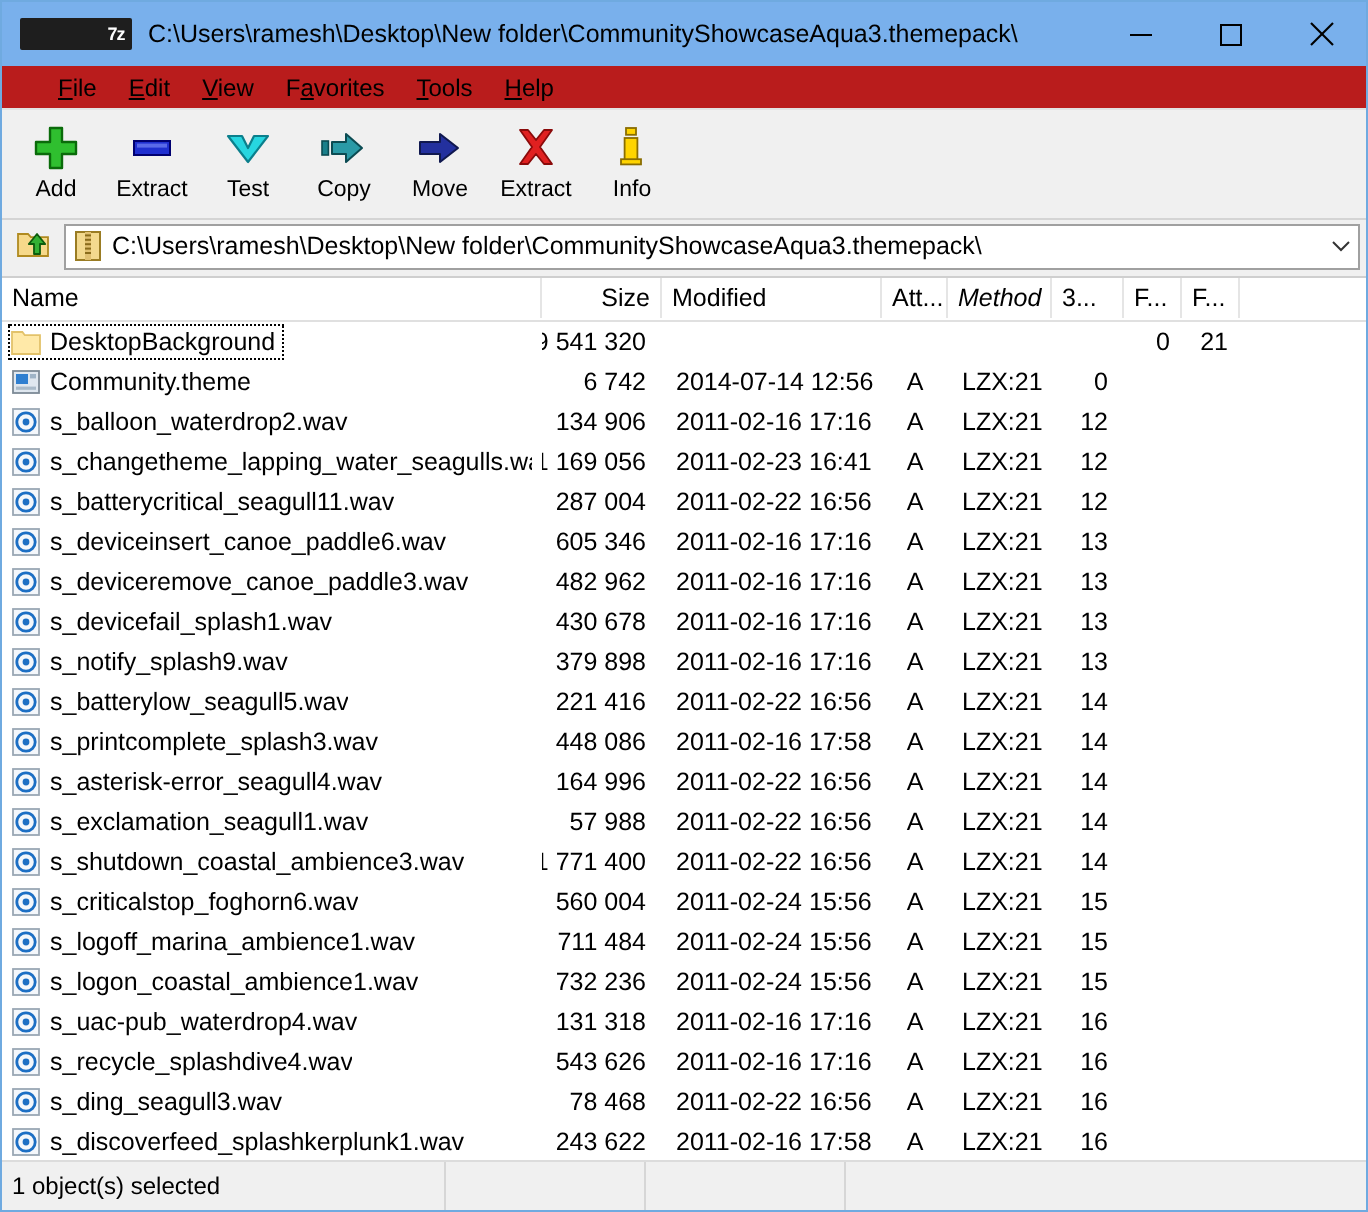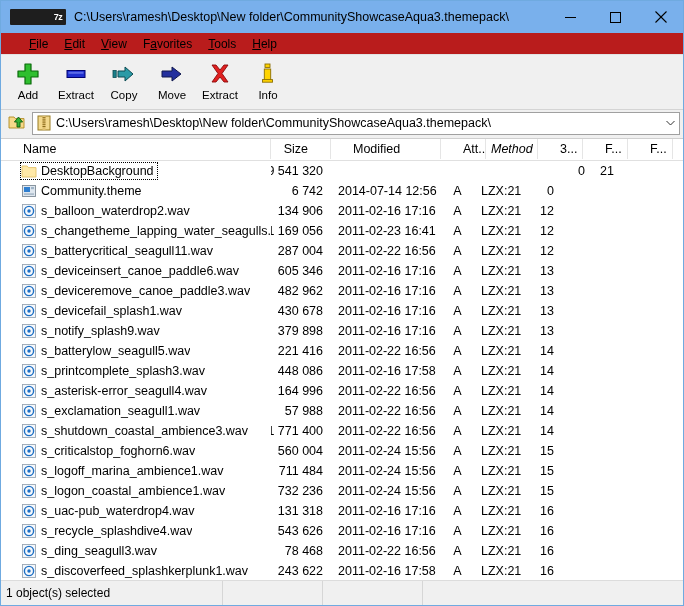--- a/index.html
+++ b/index.html
@@ -134,21 +134,21 @@
   .hdr {
     display: flex; height: 21px; flex: 0 0 21px;
     background: #ffffff;
     border-bottom: 1px solid #e0e0e0;
     font-size: 12.5px;
   }
   .hdr .cell {
     border-right: 1px solid #e5e5e5;
     box-sizing: border-box;
     display: flex; align-items: center;
-    padding: 0 22px;
+    padding: 0 5px;
     overflow: hidden;
     white-space: nowrap;
     color: #000;
   }
 
   .rows { flex: 1 1 auto; overflow: hidden; }
   .row {
     display: flex; height: 20px;
     font-size: 12.5px; color: #000;
     align-items: center;
@@ -167,21 +167,20 @@
   .c-att   { width: 33px;  justify-content: center; }
   .c-meth  { width: 52px;  padding-left: 7px; }
   .c-col3  { width: 36px;  justify-content: flex-end; padding-right: 8px;}
   .c-f1    { width: 29px;  justify-content: flex-end; padding-right: 6px;}
   .c-f2    { width: 29px;  justify-content: flex-end; padding-right: 6px;}
 
   .name-inner {
     display: flex; align-items: center;
     box-sizing: border-box;
     max-width: 100%;
-    margin-left: 16px;
   }
   .row.focused .name-inner {
     outline: 1px dotted #000;
     padding-right: 3px;
   }
   .fico { width: 16px; height: 16px; margin-right: 4px; flex: 0 0 16px; }
   .nm { overflow: hidden; white-space: nowrap; }
 
   
   .statusbar {
@@ -255,20 +254,28 @@
     <div class="tb-btn">
       <div class="tb-ico">
         <svg width="24" height="24" viewBox="0 0 24 24">
           <rect x="3" y="8.5" width="18" height="7" fill="#1f2fd0" stroke="#000070" stroke-width="1"></rect>
           <rect x="4.5" y="9.8" width="15" height="2" fill="#5a6ae8"></rect>
         </svg>
       </div>
       <div class="tb-label">Extract</div>
     </div>
 
+    <div class="tb-btn">
+      <div class="tb-ico">
+        <svg width="24" height="24" viewBox="0 0 24 24">
+          <path d="M2 6 h7 l3 6 l3 -6 h7 l-10 13 z" fill="#27d6e0" stroke="#0b7f8c" stroke-width="1.1" stroke-linejoin="round"></path>
+        </svg>
+      </div>
+      <div class="tb-label">Test</div>
+    </div>
 
     <div class="tb-btn">
       <div class="tb-ico">
         <svg width="24" height="24" viewBox="0 0 24 24">
           <rect x="1" y="8.5" width="3.2" height="7" fill="#1a7f8a" stroke="#0b4b52" stroke-width="0.8"></rect>
           <path d="M6 9 h7 v-4 l8 7 l-8 7 v-4 h-7 z" fill="#2a9aa6" stroke="#0b4b52" stroke-width="1" stroke-linejoin="round"></path>
         </svg>
       </div>
       <div class="tb-label">Copy</div>
     </div>

